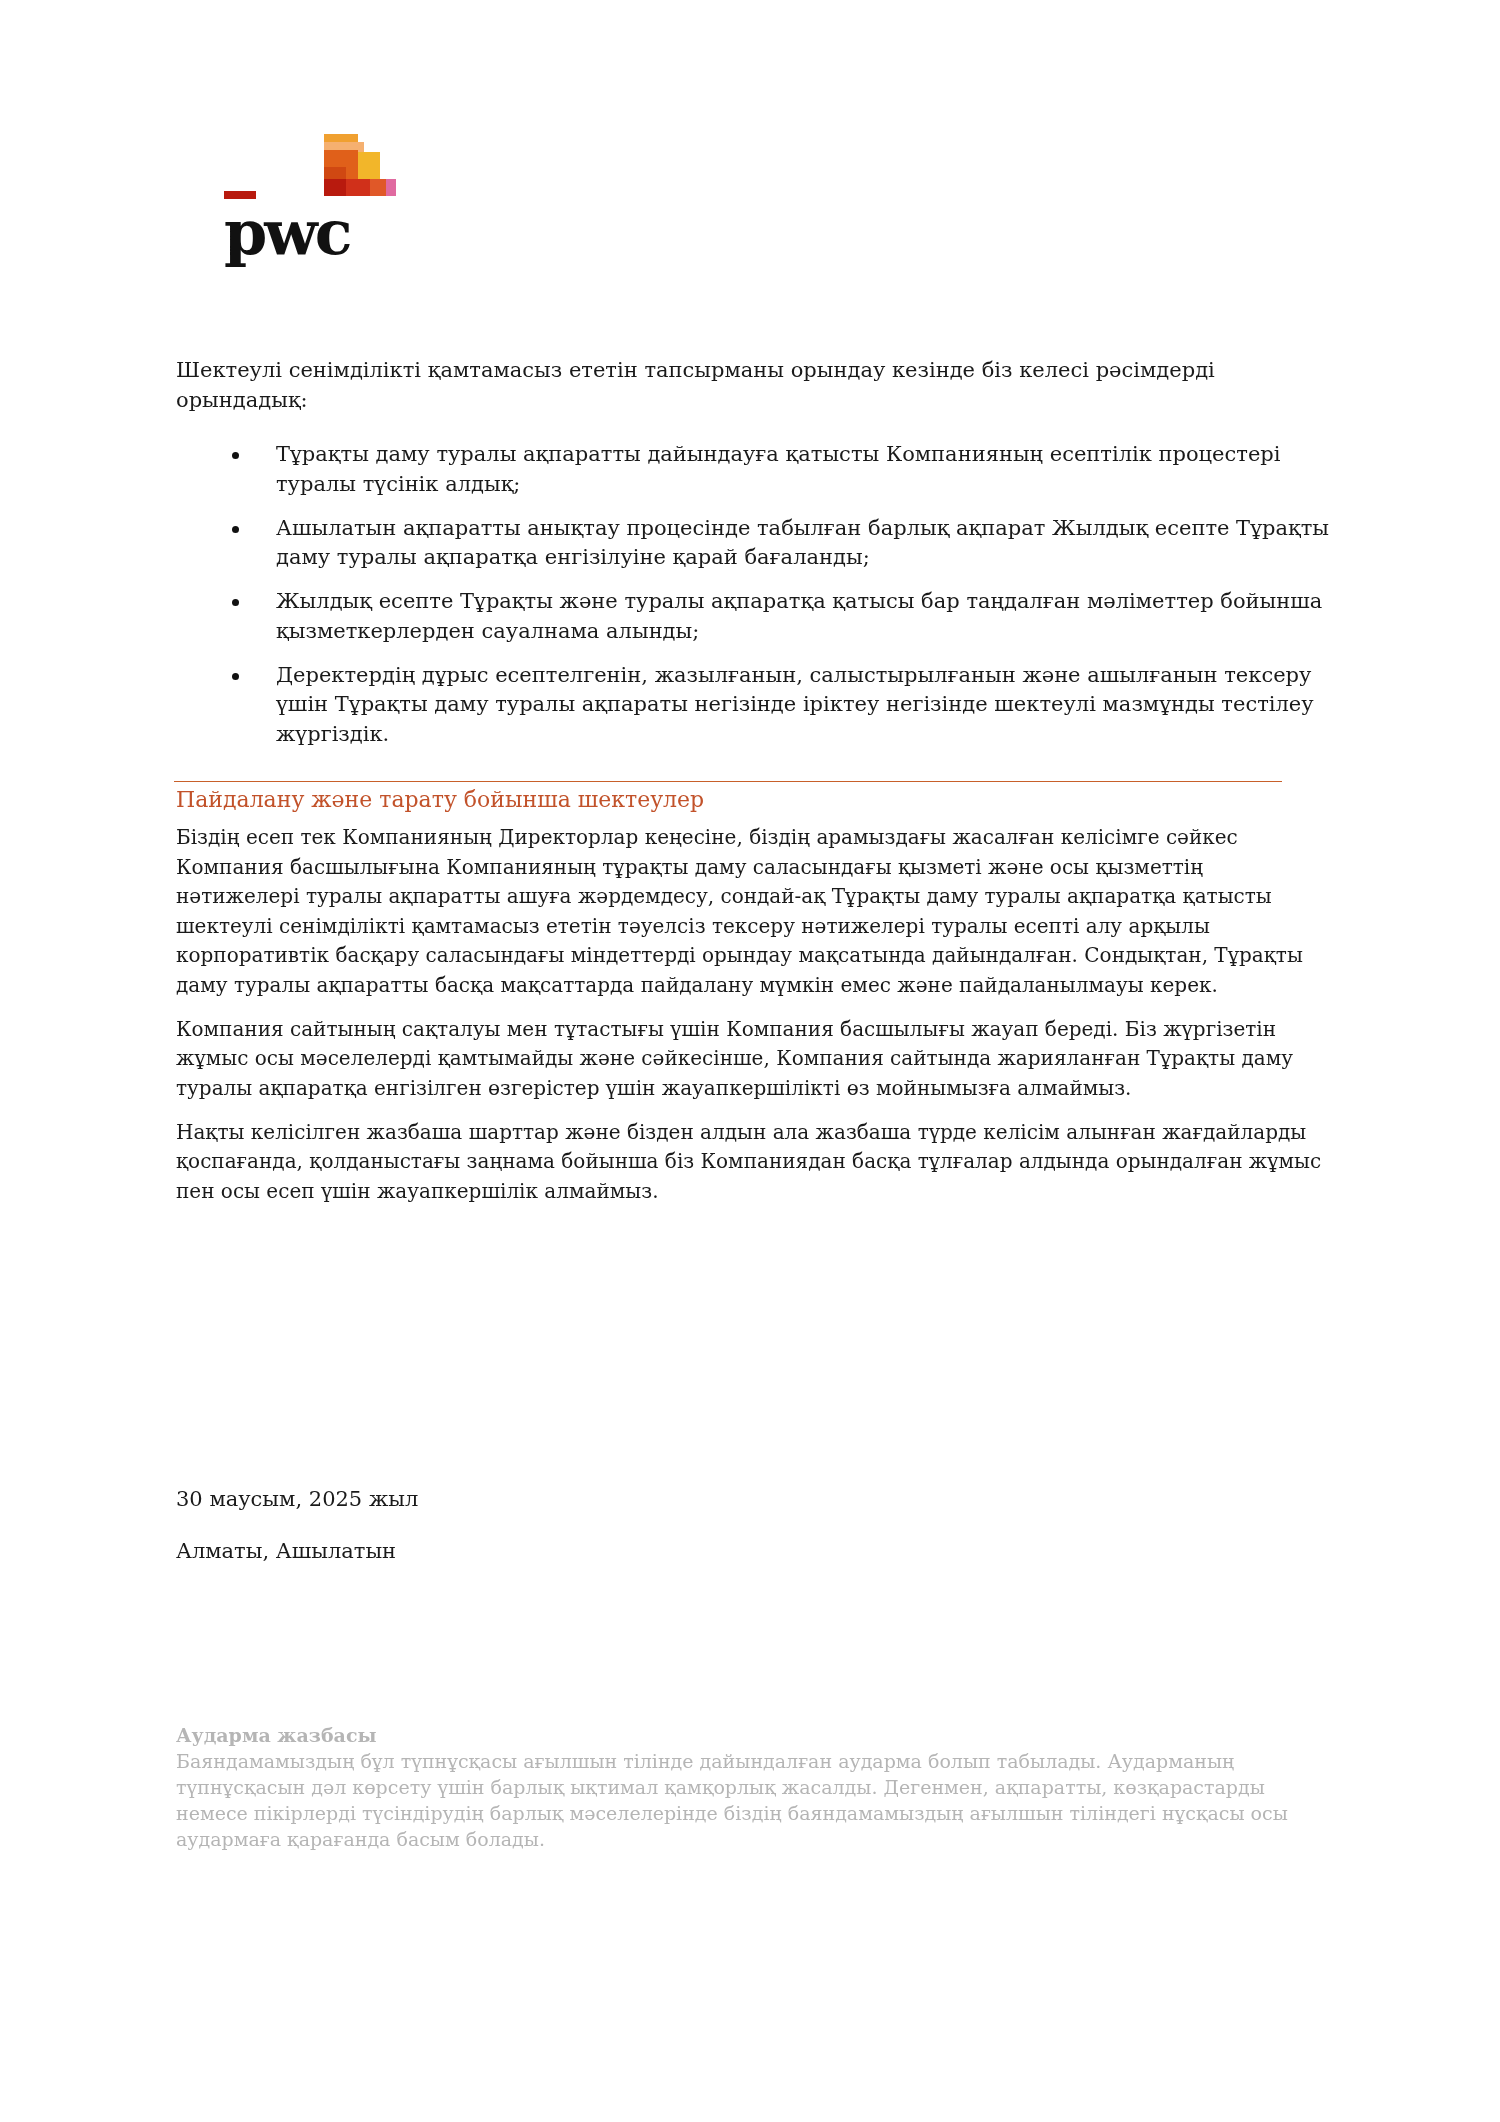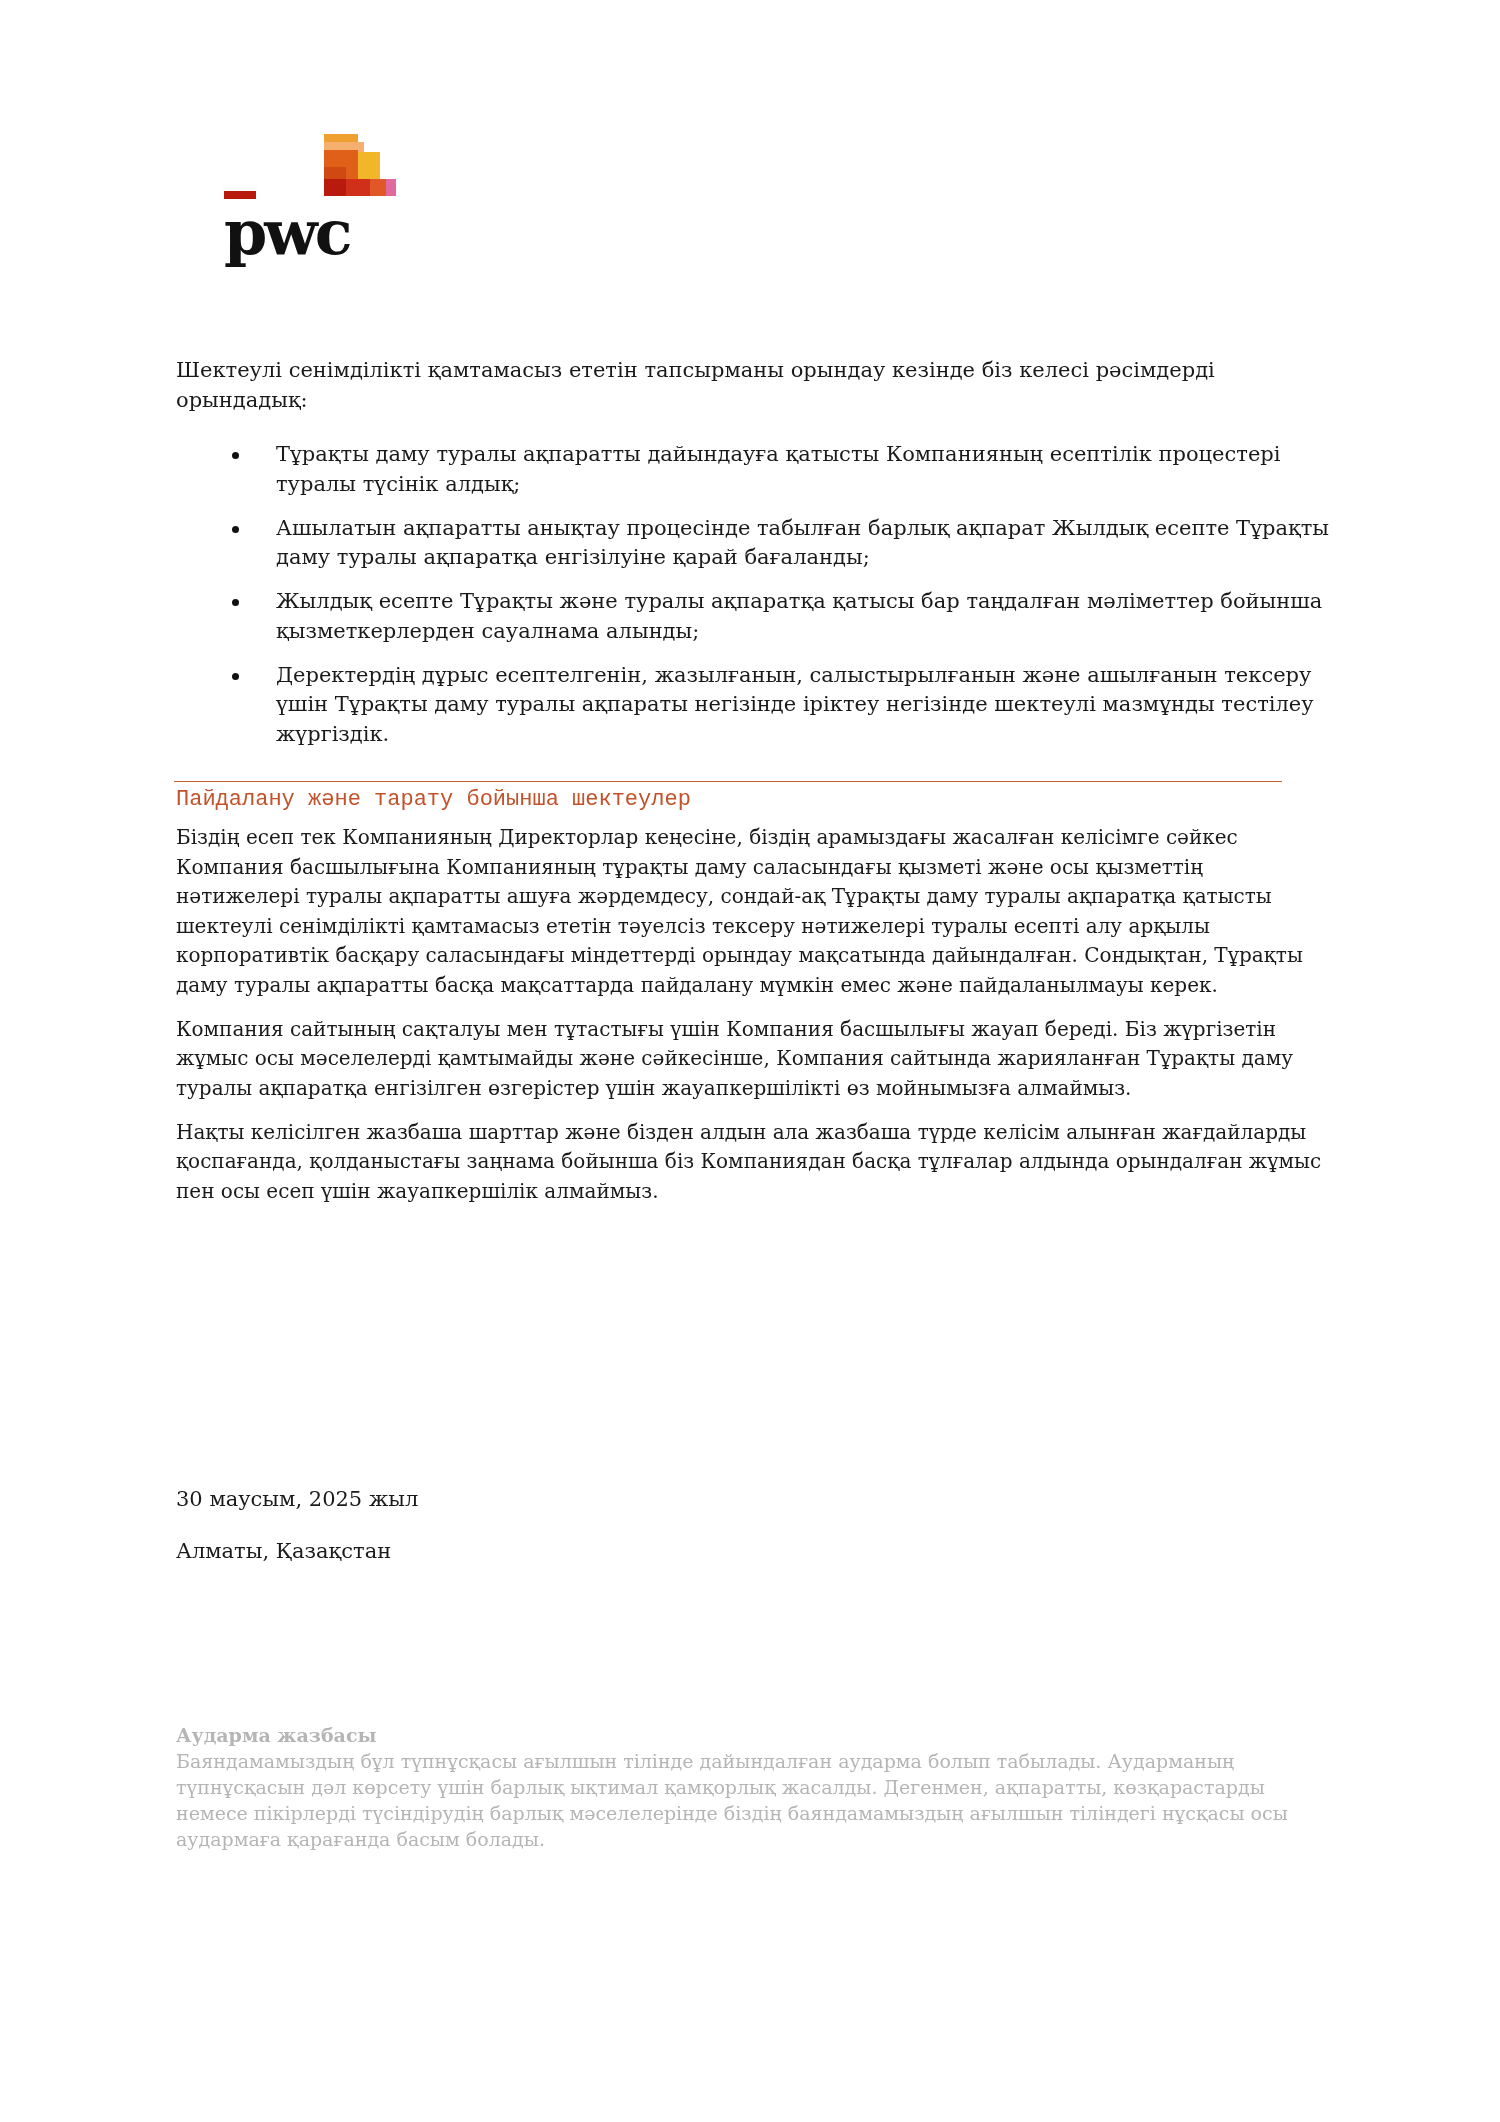--- a/index.html
+++ b/index.html
@@ -10,21 +10,21 @@
   .logo-word { position: absolute; left: 0; top: 68px; font-family: "DejaVu Serif", serif;
                font-weight: bold; font-size: 62px; letter-spacing: -3px; color: #111; line-height: 1; }
   .content { position: absolute; left: 176px; width: 1150px; font-size: 21px; line-height: 29.5px; }
   p { margin: 0; }
   .intro { top: 356px; }
   ul.bullets { position: absolute; left: 176px; top: 428px; width: 1150px; margin: 12px; padding: 0; list-style: none;
                font-size: 21px; line-height: 29.5px; }
   ul.bullets li { position: relative; padding-left: 88px; margin-bottom: 14.5px; }
   ul.bullets li .dot { position: absolute; left: 44px; top: 12px; width: 7px; height: 7px; border-radius: 50%; background: #111; }
   .rule { position: absolute; left: 174px; top: 781px; width: 1108px; height: 1px; background: #c8602a; }
-  .heading { position: absolute; left: 176px; top: 785px; font-size: 22px; color: #c2522a; line-height: 30px; font-family: Liberation Mono, monospace; }
+  .heading { position: absolute; left: 176px; top: 785px; font-size: 22px; color: #c2522a; line-height: 30px; }
   .section { position: absolute; left: 176px; top: 823px; width: 1150px; font-size: 20px; line-height: 29.5px; }
   .section p { margin-bottom: 14.5px; }
   .date { position: absolute; left: 176px; top: 1484px; font-size: 21px; line-height: 30px; }
   .place { position: absolute; left: 176px; top: 1536px; font-size: 21px; line-height: 30px; }
   .note { position: absolute; left: 176px; top: 1722px; width: 1150px; color: #b5b5b5; font-size: 19px; line-height: 26px; }
   .note .note-title { font-weight: bold; }
 </style>
 </head>
 <body>
 
@@ -56,18 +56,18 @@
 <div class="rule"></div>
 <h2 class="heading" style="margin:0;font-weight:normal;">Пайдалану және тарату бойынша шектеулер</h2>
 
 <div class="section">
   <p>Біздің есеп тек Компанияның Директорлар кеңесіне, біздің арамыздағы жасалған келісімге сәйкес Компания басшылығына Компанияның тұрақты даму саласындағы қызметі және осы қызметтің нәтижелері туралы ақпаратты ашуға жәрдемдесу, сондай-ақ Тұрақты даму туралы ақпаратқа қатысты шектеулі сенімділікті қамтамасыз ететін тәуелсіз тексеру нәтижелері туралы есепті алу арқылы корпоративтік басқару саласындағы міндеттерді орындау мақсатында дайындалған. Сондықтан, Тұрақты даму туралы ақпаратты басқа мақсаттарда пайдалану мүмкін емес және пайдаланылмауы керек.</p>
   <p>Компания сайтының сақталуы мен тұтастығы үшін Компания басшылығы жауап береді. Біз жүргізетін жұмыс осы мәселелерді қамтымайды және сәйкесінше, Компания сайтында жарияланған Тұрақты даму туралы ақпаратқа енгізілген өзгерістер үшін жауапкершілікті өз мойнымызға алмаймыз.</p>
   <p>Нақты келісілген жазбаша шарттар және бізден алдын ала жазбаша түрде келісім алынған жағдайларды қоспағанда, қолданыстағы заңнама бойынша біз Компаниядан басқа тұлғалар алдында орындалған жұмыс пен осы есеп үшін жауапкершілік алмаймыз.</p>
 </div>
 
 <div class="date">30 маусым, 2025 жыл</div>
-<div class="place">Алматы, Қазақстан</div>
+<div class="place">Алматы, Ашылатын</div>
 
 <div class="note">
   <div class="note-title">Аударма жазбасы</div>
   <div>Баяндамамыздың бұл түпнұсқасы ағылшын тілінде дайындалған аударма болып табылады. Аударманың түпнұсқасын дәл көрсету үшін барлық ықтимал қамқорлық жасалды. Дегенмен, ақпаратты, көзқарастарды немесе пікірлерді түсіндірудің барлық мәселелерінде біздің баяндамамыздың ағылшын тіліндегі нұсқасы осы аудармаға қарағанда басым болады.</div>
 </div>
 
 </body></html>

